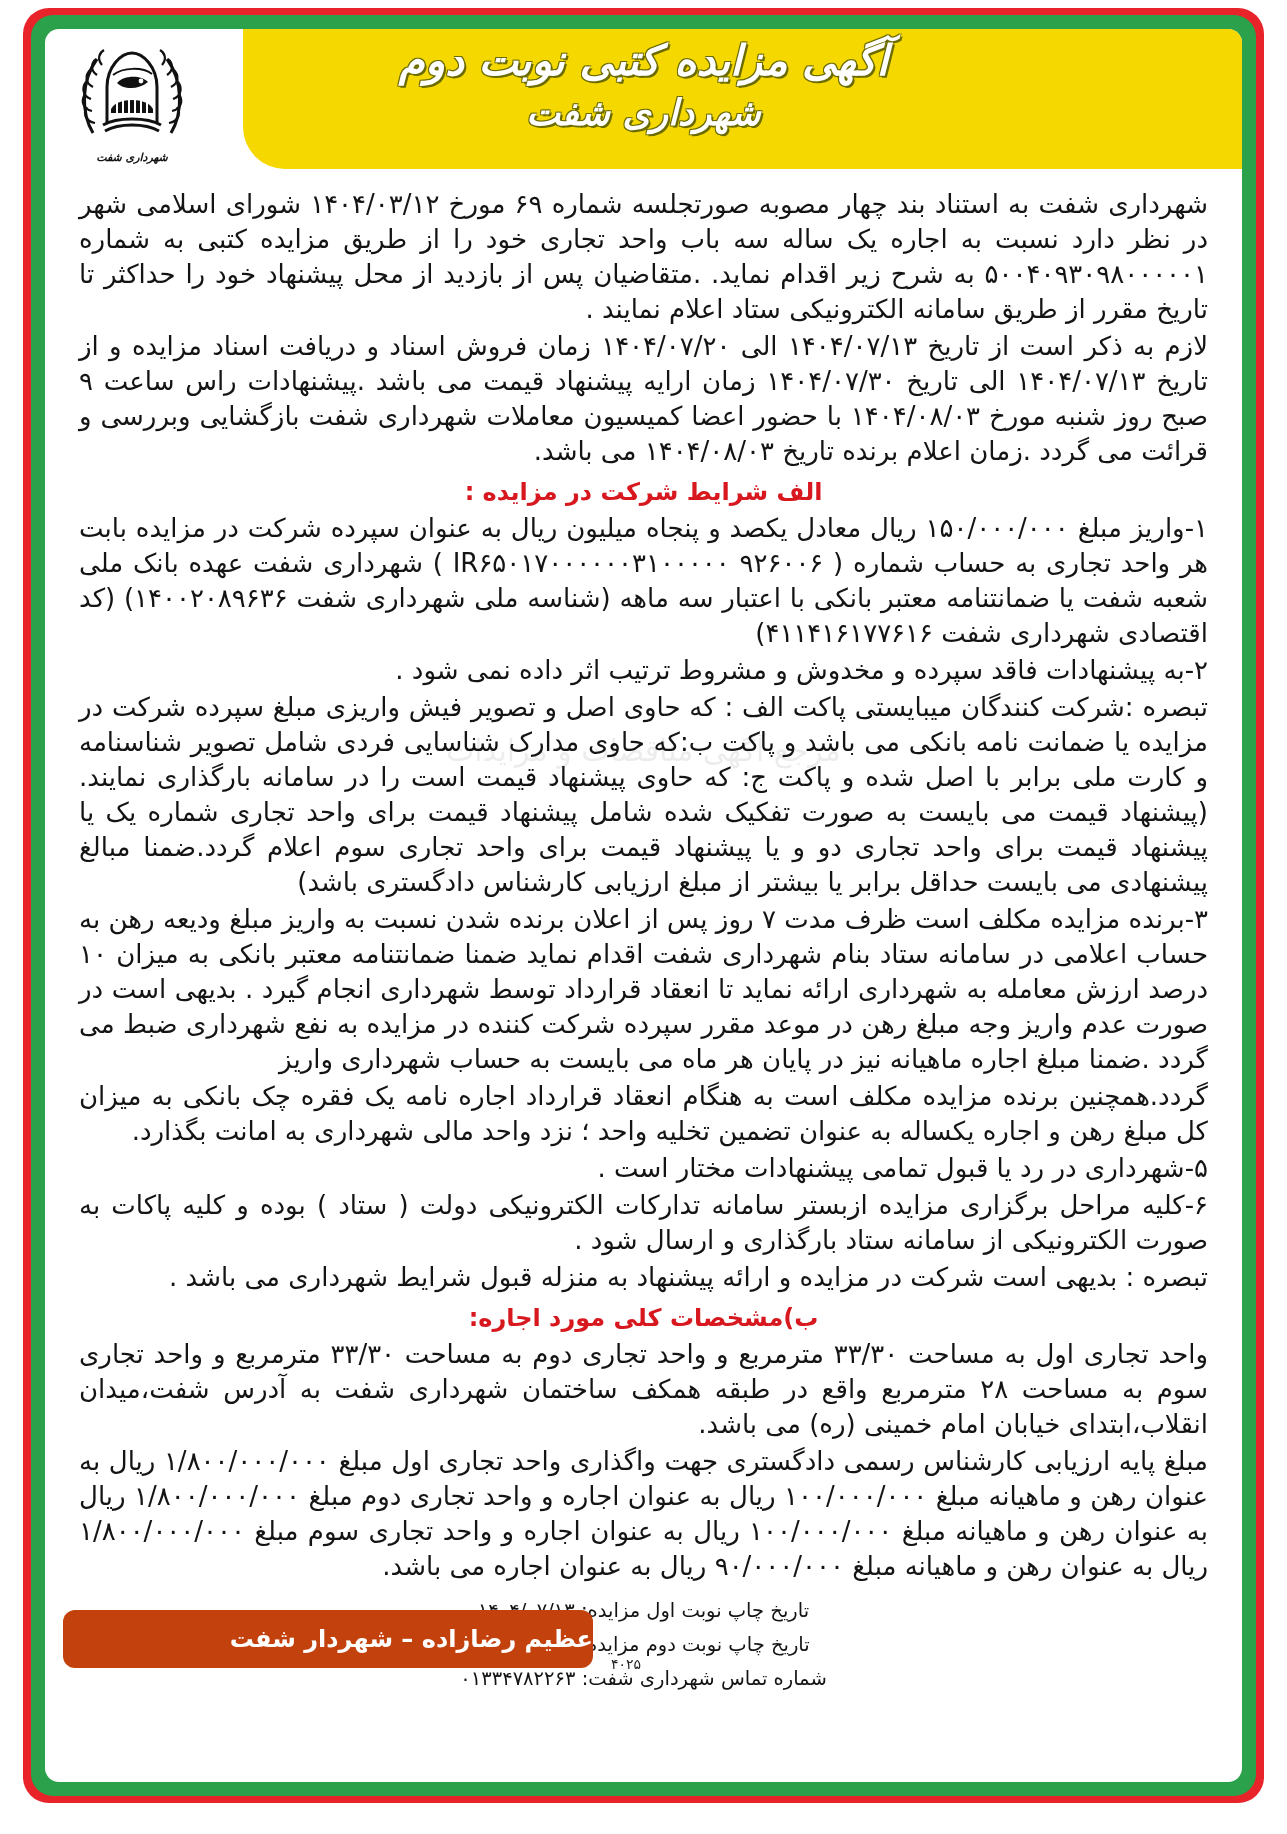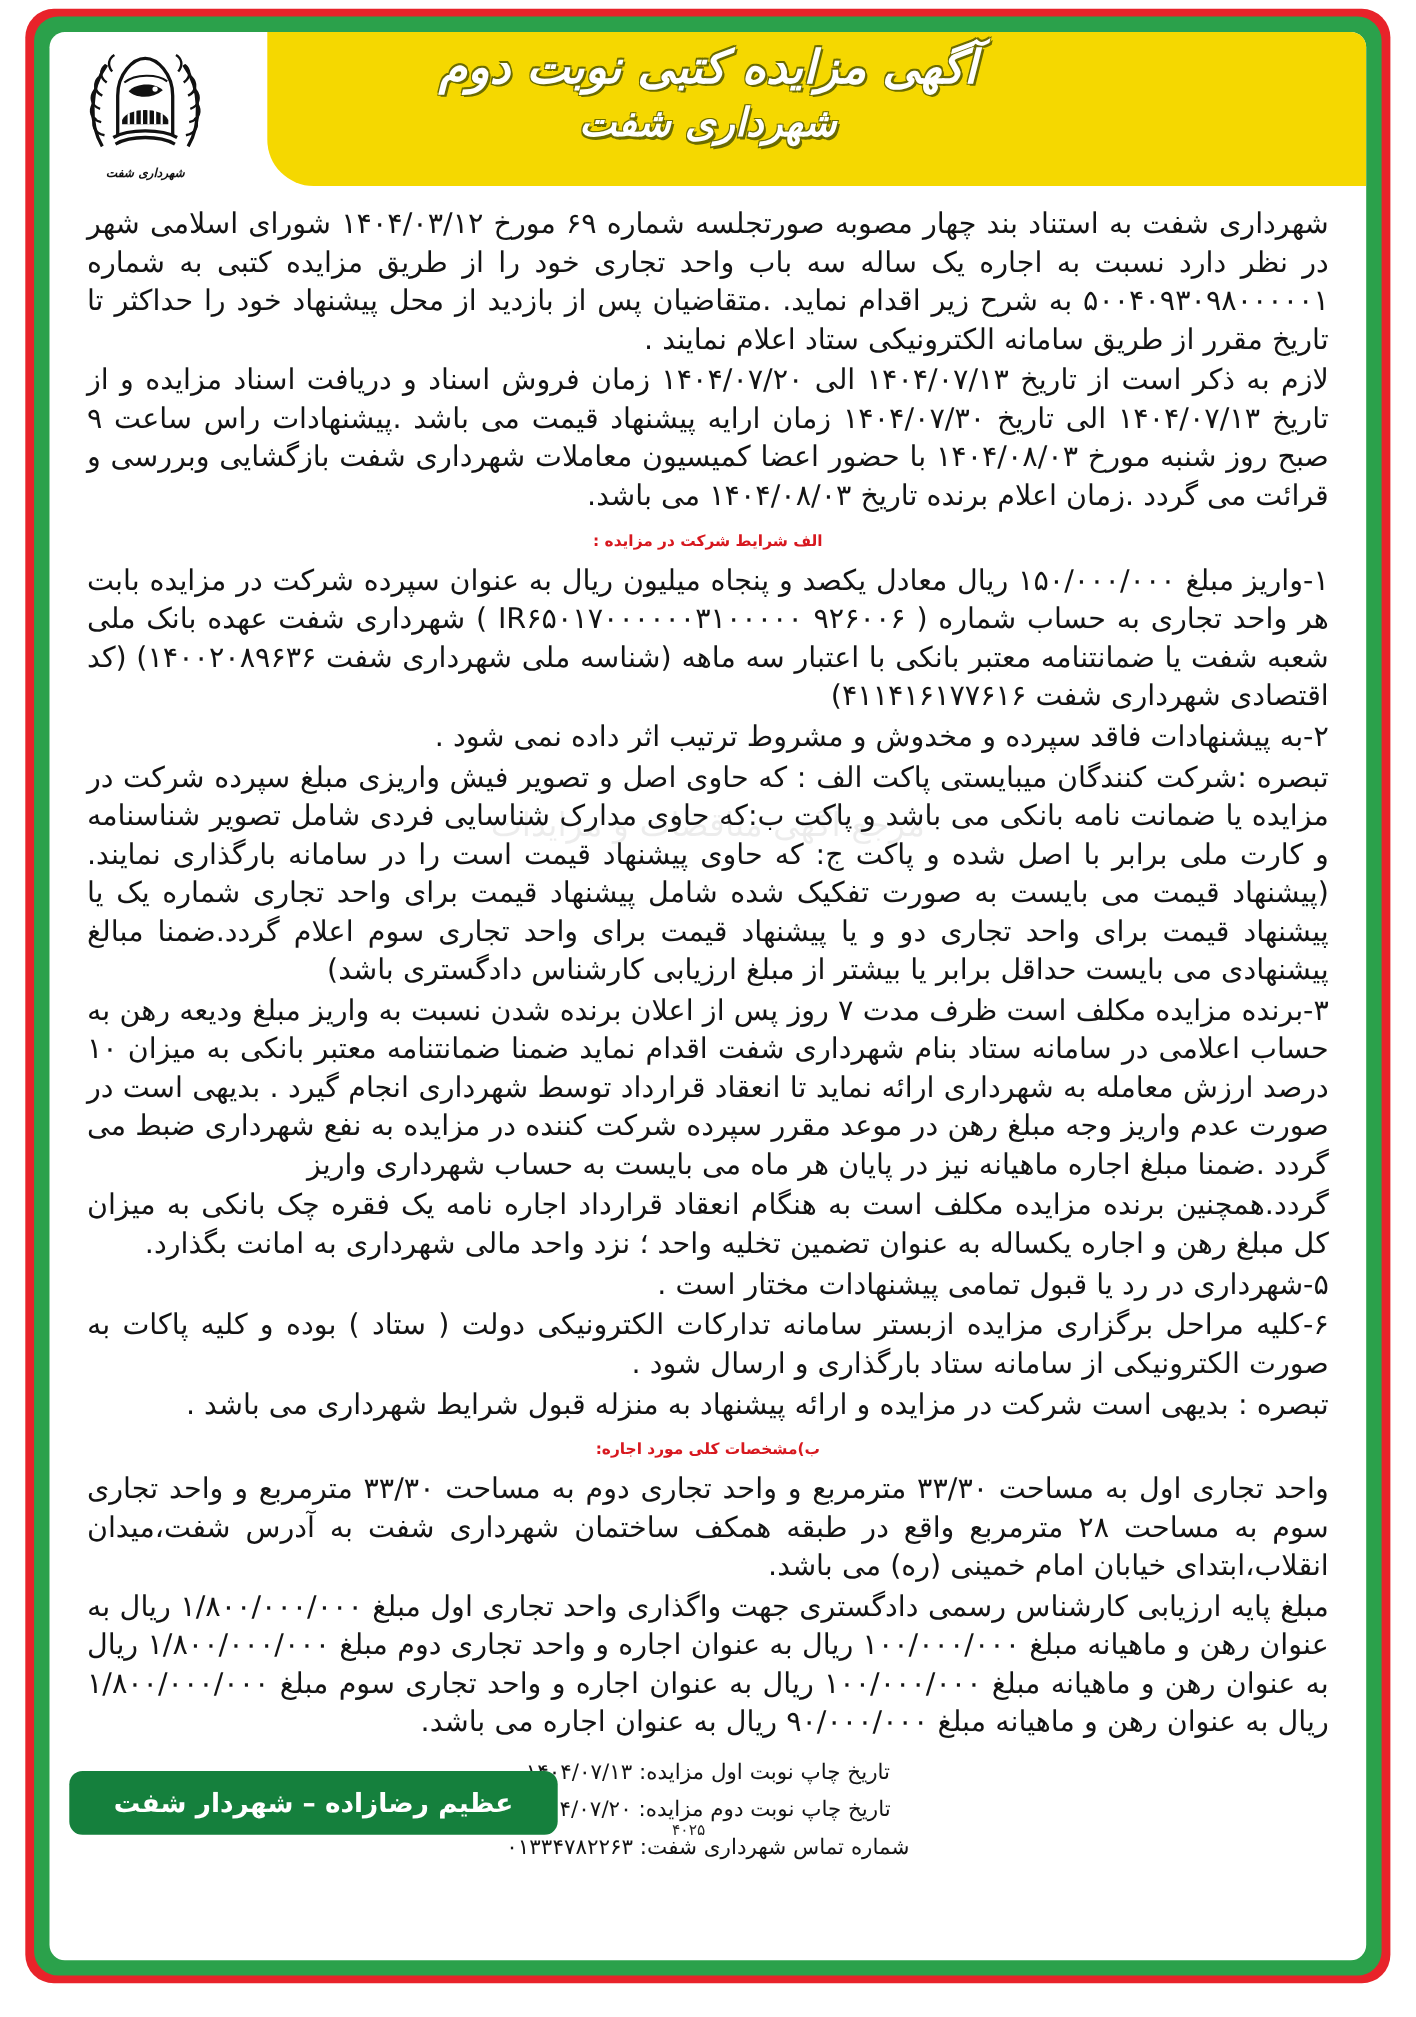--- a/index.html
+++ b/index.html
@@ -77,39 +77,39 @@
     margin:0 0 2px 0;
     font-size:26px;
     line-height:35px;
     color:#141414;
     text-align:justify;
     text-align-last:right;
     letter-spacing:0;
   }
   .h-red{
     margin:6px 0 2px 0;
-    font-size:14px;font-weight:bold;color:#d7181f;
+    font-size:24px;font-weight:bold;color:#d7181f;
     text-align:center;
     line-height:34px;
   }
   .footer-dates{
     margin-top:10px;
   }
   .footer-dates div{
     font-size:19.5px;line-height:34px;color:#141414;text-align:center;
   }
 
   
   .bottom{
     position:absolute;left:0;right:0;bottom:0;height:108px;
   }
   .mayor-badge{
-    position:absolute;left:18px;bottom:28px;width:444px;height:58px;
-    background:#15803d;border-radius:12px;
-    display:flex;align-items:center;justify-content:center;
+    position:absolute;left:18px;bottom:28px;width:530px;height:58px;
+    background:#c2410c;border-radius:12px;
+    display:flex;align-items:center;
   }
   .mayor-badge span{
     font-size:24px;font-weight:bold;color:#ffffff;
   }
   .doc-code{
     position:absolute;left:566px;bottom:24px;
     font-size:14px;color:#222;
   }
 </style>
 </head>

